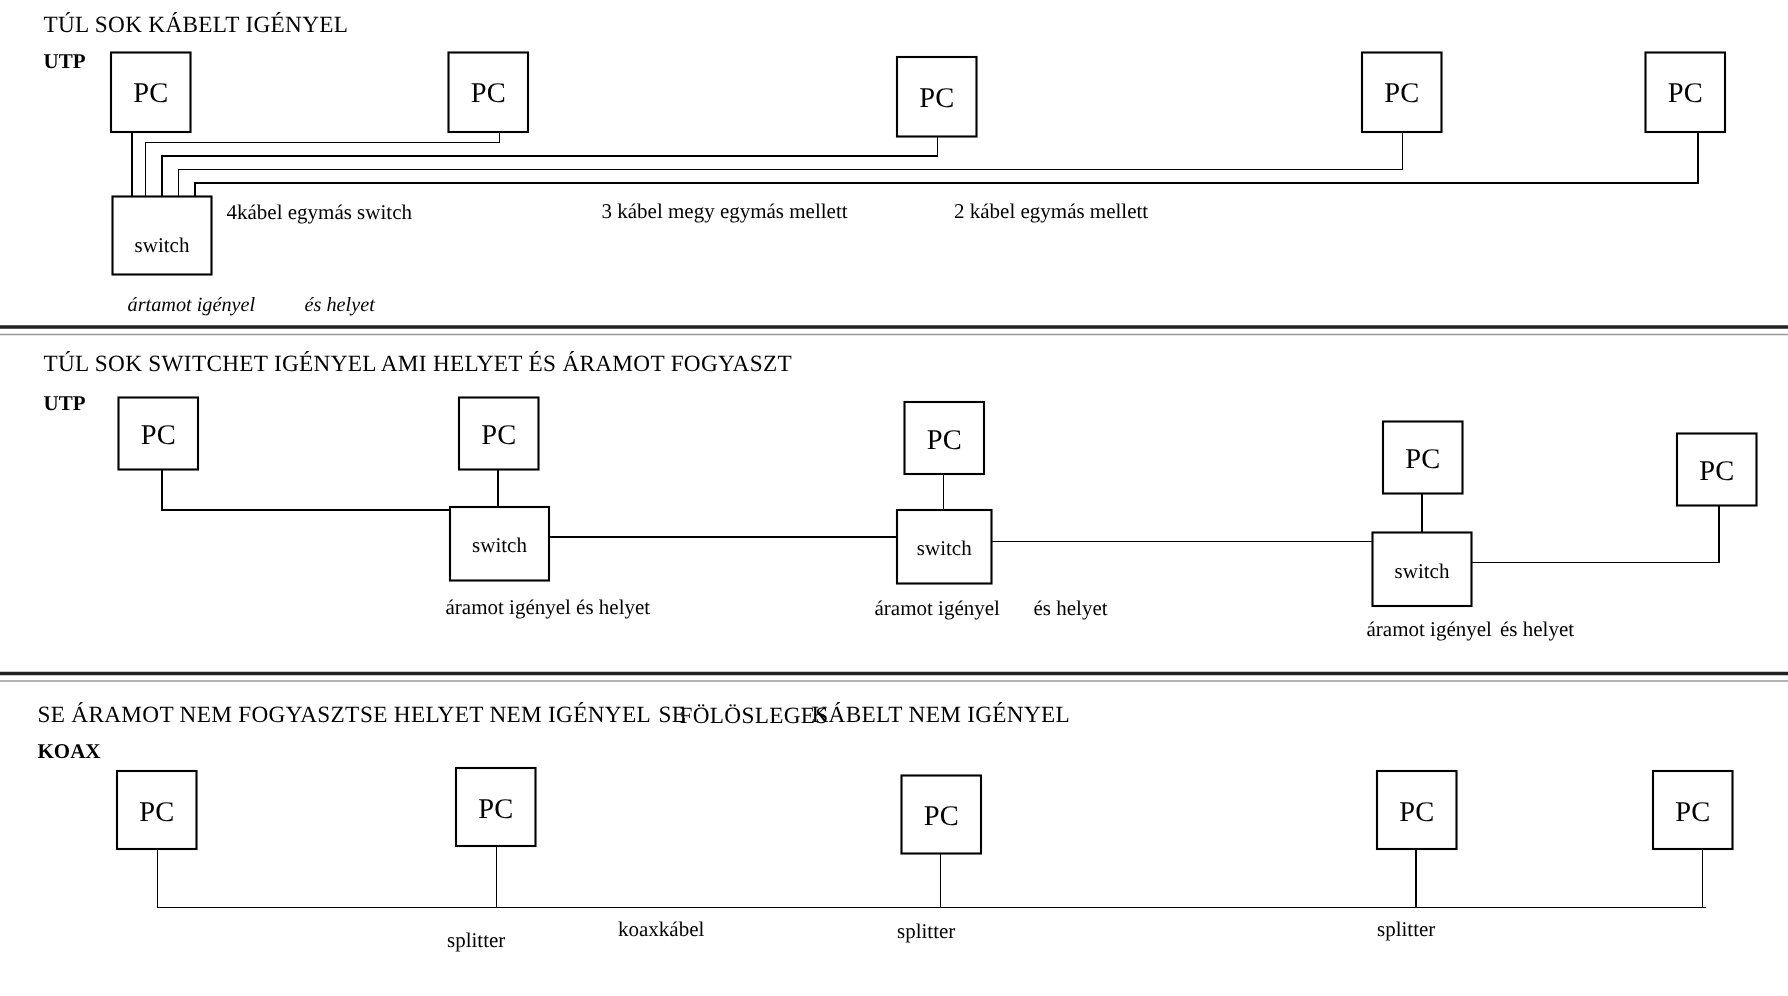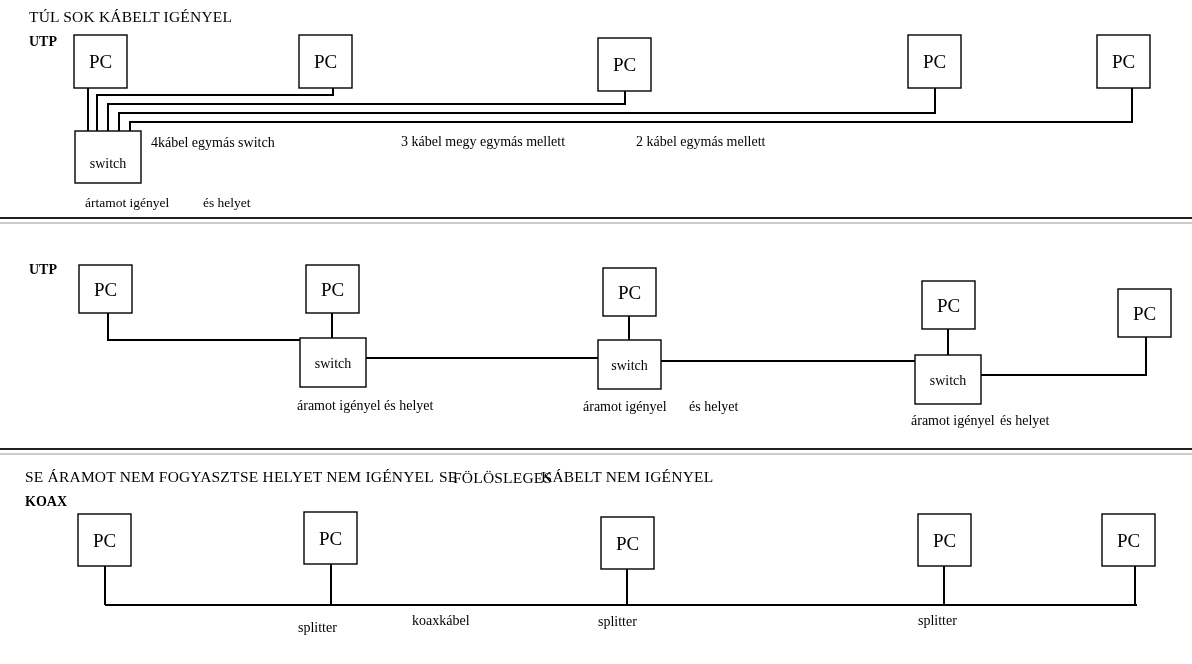--- a/index.html
+++ b/index.html
@@ -71,20 +71,21 @@
     position: absolute;
     font-family: "Liberation Serif", "DejaVu Serif", serif;
     font-size: 14px;
     white-space: nowrap;
   }
   .tag-small {
     position: absolute;
     font-family: "Liberation Serif", "DejaVu Serif", serif;
     font-size: 13.5px;
     white-space: nowrap;
+    font-style: italic;
   }
   .media-tag {
     position: absolute;
     font-family: "Liberation Serif", "DejaVu Serif", serif;
     font-size: 14px;
     white-space: nowrap;
     font-weight: bold;
   }
 </style>
 </head>
@@ -99,20 +100,21 @@
   <div class="tag" style="left:151px; top:135px;">4kábel egymás switch</div>
 
   <div class="tag" style="left:401px; top:134px;">3 kábel megy egymás mellett</div>
 
   <div class="tag" style="left:636px; top:134px;">2 kábel egymás mellett</div>
 
   <div class="tag-small" style="left:85px; top:195px;">ártamot igényel</div>
 
   <div class="tag-small" style="left:203px; top:195px;">és helyet</div>
 
+  <div class="section-title" style="left:29px; top:234px;">TÚL SOK SWITCHET IGÉNYEL AMI HELYET ÉS ÁRAMOT FOGYASZT</div>
 
   <div class="media-tag" style="left:29px; top:262px;">UTP</div>
 
   <div class="tag" style="left:297px; top:398px;">áramot igényel és helyet</div>
 
   <div class="tag" style="left:583px; top:399px;">áramot igényel</div>
 
   <div class="tag" style="left:689px; top:399px;">és helyet</div>
 
   <div class="tag" style="left:911px; top:413px;">áramot igényel</div>

